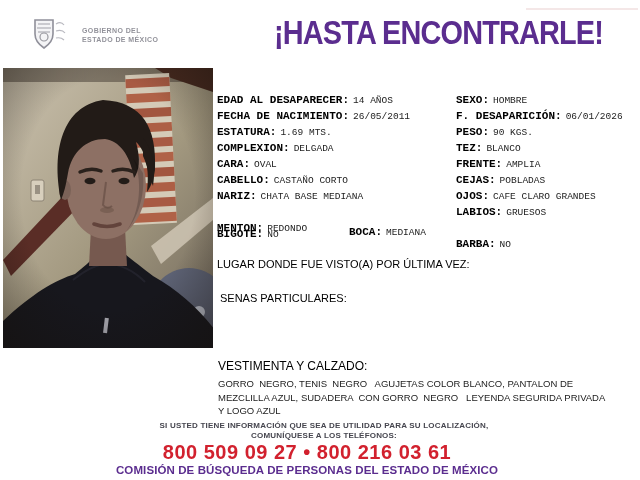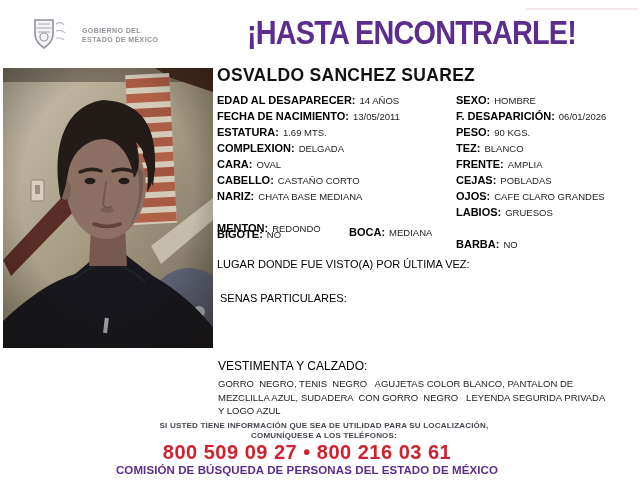--- a/index.html
+++ b/index.html
@@ -9,31 +9,31 @@
     background:#ffffff; overflow:hidden;
     font-family:"Liberation Sans", sans-serif; color:#111;
   }
   
   .seal { position:absolute; left:27px; top:18px; }
   .gov-text {
     position:absolute; left:82px; top:27px; font-size:7px; font-weight:bold;
     color:#93939b; letter-spacing:.4px; line-height:8.5px;
   }
   .top-line { position:absolute; right:2px; top:8px; width:112px; height:2px; background:#f4e7e7; }
-  .title-wrap { position:absolute; left:218px; right:8px; top:13px; text-align:left; }
+  .title-wrap { position:absolute; left:218px; right:8px; top:13px; text-align:right; }
   .title {
     display:inline-block; font-size:34px; font-weight:900; letter-spacing:-1px;
     transform:scaleX(.85); transform-origin:center; white-space:nowrap;
   }
   
   .photo { position:absolute; left:3px; top:68px; width:210px; height:280px; }
   
   .info { position:absolute; left:216px; top:68px; width:421px; height:300px; }
   .name { position:absolute; left:1px; top:-3px; font-size:17.5px; font-weight:bold; letter-spacing:.3px; white-space:nowrap; }
-  .row { position:absolute; white-space:nowrap; font-size:9.5px; color:#222; }
+  .row { position:absolute; white-space:nowrap; font-size:9.5px; color:#222;font-family:Liberation Mono, monospace; }
   .row b { font-size:11px; font-weight:bold; color:#000; margin-right:4px; letter-spacing:0; }
   .sec-label { position:absolute; font-size:11px; font-weight:normal; color:#000; white-space:nowrap; }
   .sec-value { position:absolute; font-size:9.5px; color:#222; white-space:pre-wrap; line-height:13.5px; }
   
   .footer { position:absolute; left:0; top:421px; width:614px; text-align:center; }
   .foot-small { font-size:8px; font-weight:bold; letter-spacing:.2px; color:#46464f; line-height:9.5px;padding-left:34px; }
   .phones { font-size:20px; font-weight:900; letter-spacing:.5px; line-height:1.05; margin-top:2px; white-space:nowrap; }
   .org { font-size:11.5px; font-weight:800; letter-spacing:.1px; margin-top:1px; }
 </style>
 </head>
@@ -121,24 +121,23 @@
     <path d="M103,114 L100,137 Q104,142 109,138" stroke="#6c5348" stroke-width="2" fill="none" opacity="0.8"></path>
     <ellipse cx="104" cy="142" rx="7" ry="3" fill="#684f44" opacity="0.5"></ellipse>
 
     <path d="M91,156 Q104,161 117,156" stroke="#5d3e36" stroke-width="3.6" fill="none" stroke-linecap="round" opacity="0.9"></path>
 
     <path d="M130,90 C140,110 138,145 122,165 C135,150 142,128 140,105 Z" fill="#000000" opacity="0.18"></path>
     <rect width="210" height="280" fill="url(#vig)"></rect>
   </svg>
 
   <div class="info">
-    <div class="name">OSVALDO SANCHEZ SUAREZ</div>
 
     <div class="row" style="left:1px; top:26px"><b>EDAD AL DESAPARECER:</b><span>14 AÑOS</span></div>
-    <div class="row" style="left:1px; top:42px"><b>FECHA DE NACIMIENTO:</b><span>13/05/2011</span></div>
+    <div class="row" style="left:1px; top:42px"><b>FECHA DE NACIMIENTO:</b><span>26/05/2011</span></div>
     <div class="row" style="left:1px; top:58px"><b>ESTATURA:</b><span>1.69 MTS.</span></div>
     <div class="row" style="left:1px; top:74px"><b>COMPLEXION:</b><span>DELGADA</span></div>
     <div class="row" style="left:1px; top:90px"><b>CARA:</b><span>OVAL</span></div>
     <div class="row" style="left:1px; top:106px"><b>CABELLO:</b><span>CASTAÑO CORTO</span></div>
     <div class="row" style="left:1px; top:122px"><b>NARIZ:</b><span>CHATA BASE MEDIANA</span></div>
     <div class="row" style="left:1px; top:154px"><b>MENTON:</b><span>REDONDO</span></div>
     <div class="row" style="left:1px; top:160px"><b>BIGOTE:</b><span>NO</span></div>
 
     <div class="row" style="left:133px; top:158px"><b>BOCA:</b><span>MEDIANA</span></div>
 

